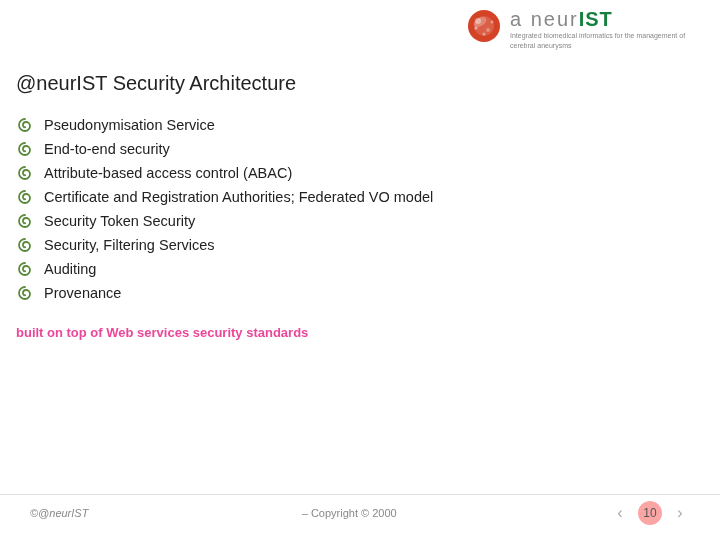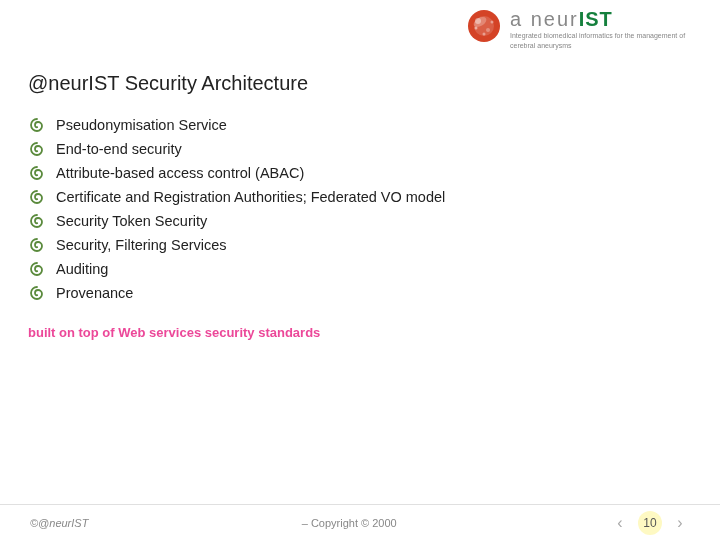--- a/index.html
+++ b/index.html
@@ -37,21 +37,21 @@
     }
 
     .logo-text-area {
       display: flex;
       flex-direction: column;
       align-items: flex-start;
     }
 
     
     .content {
-      padding: 18px 36px 10px 28px;
+      padding: 18px 36px 10px 16px;
     }
 
     .slide-title {
       font-size: 20px;
       font-weight: normal;
       color: #222;
       margin-bottom: 18px;
     }
 
     .bullet-list {
@@ -88,21 +88,21 @@
       font-size: 13px;
       font-weight: bold;
       color: #ec4899;
       margin-top: 14px;
       margin-bottom: 4px;
     }
 
     
     .footer-bar {
       position: absolute;
-      bottom: 0;
+      bottom: 10px;
       left: 0;
       right: 0;
       height: 36px;
       display: flex;
       align-items: center;
       justify-content: space-between;
       padding: 0 30px;
       border-top: 1px solid #e0e0e0;
     }
 
@@ -119,21 +119,21 @@
 
     .footer-right {
       display: flex;
       align-items: center;
       gap: 8px;
     }
 
     .page-number {
       font-size: 12px;
       color: #555;
-      background: #fef9c3;
+      background: #fca5a5;
       border-radius: 50%;
       width: 24px;
       height: 24px;
       display: flex;
       align-items: center;
       justify-content: center;
     }
 
     .nav-arrow {
       width: 20px;

